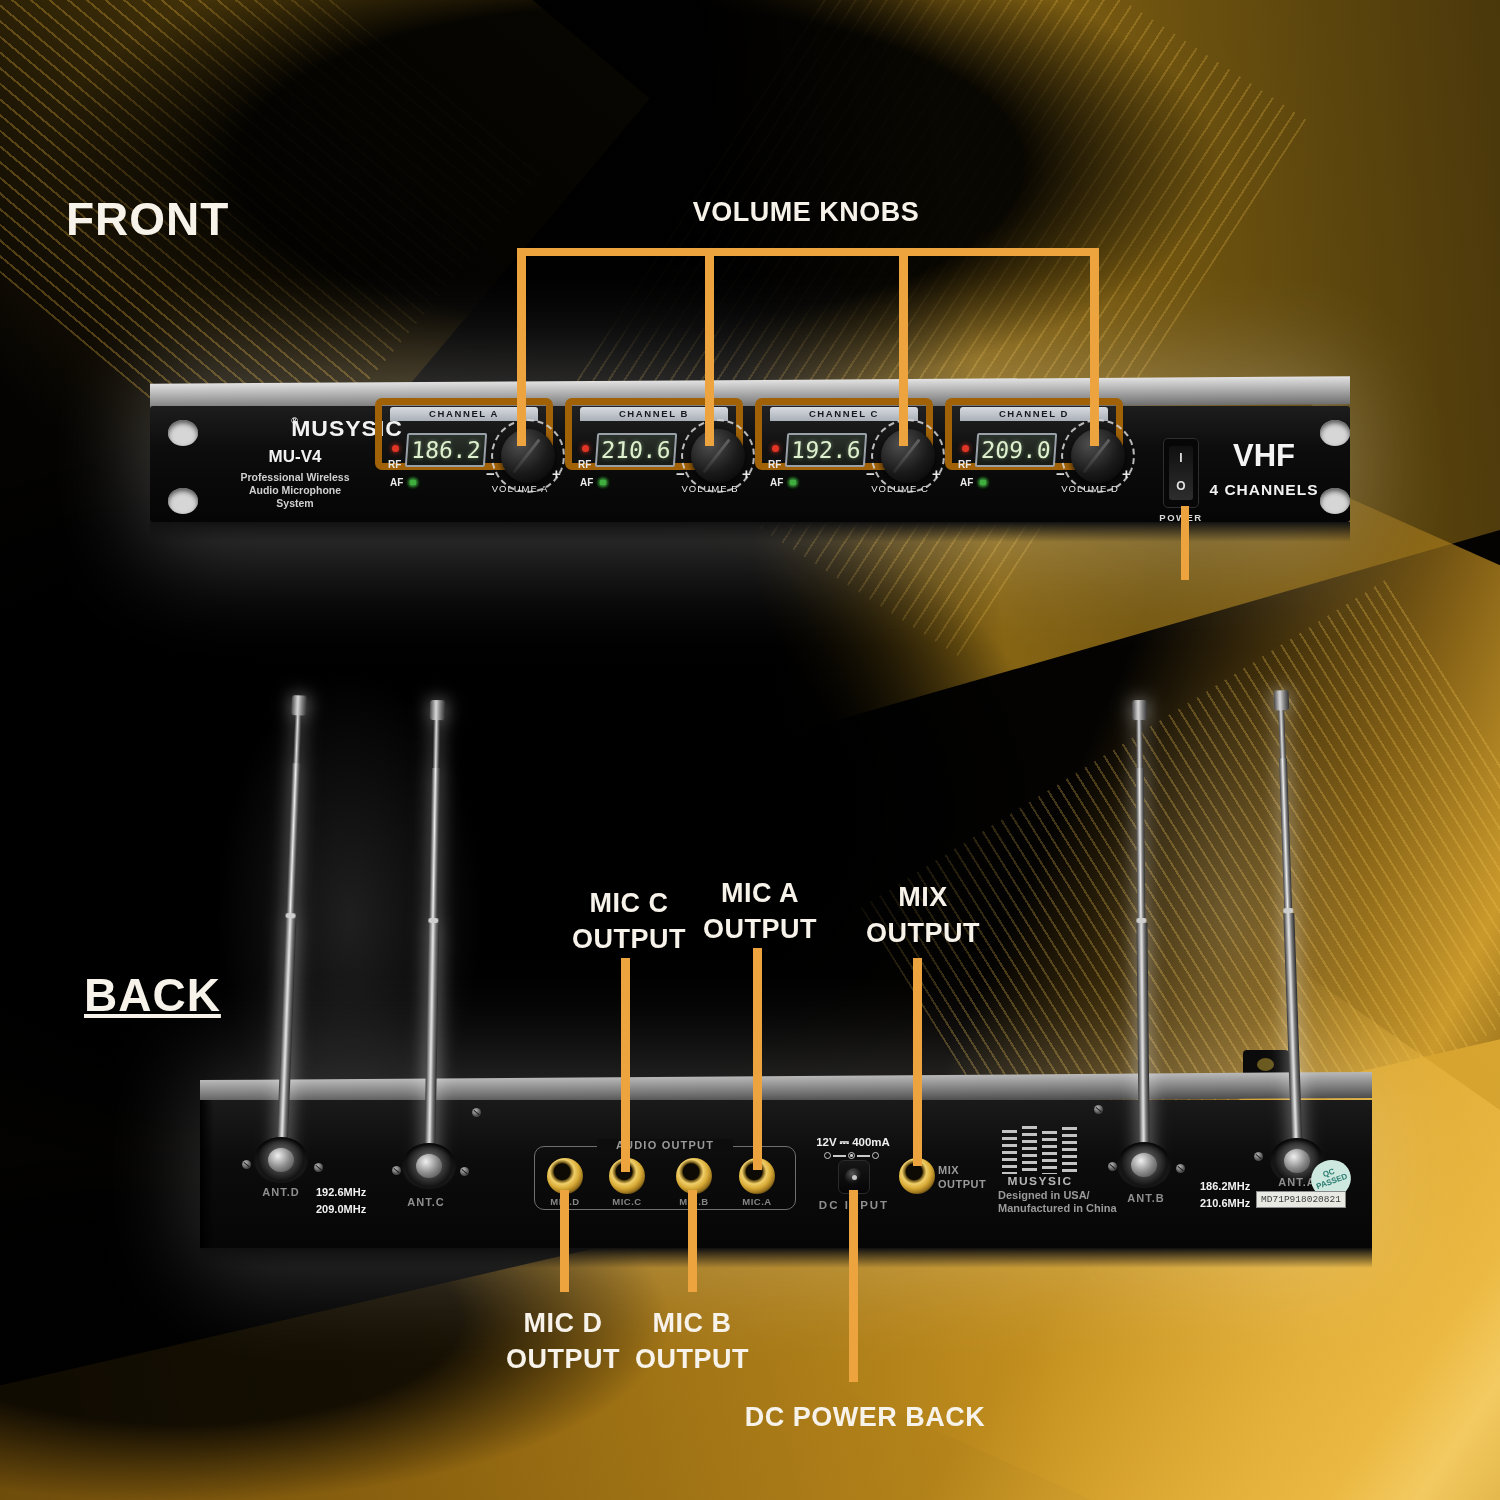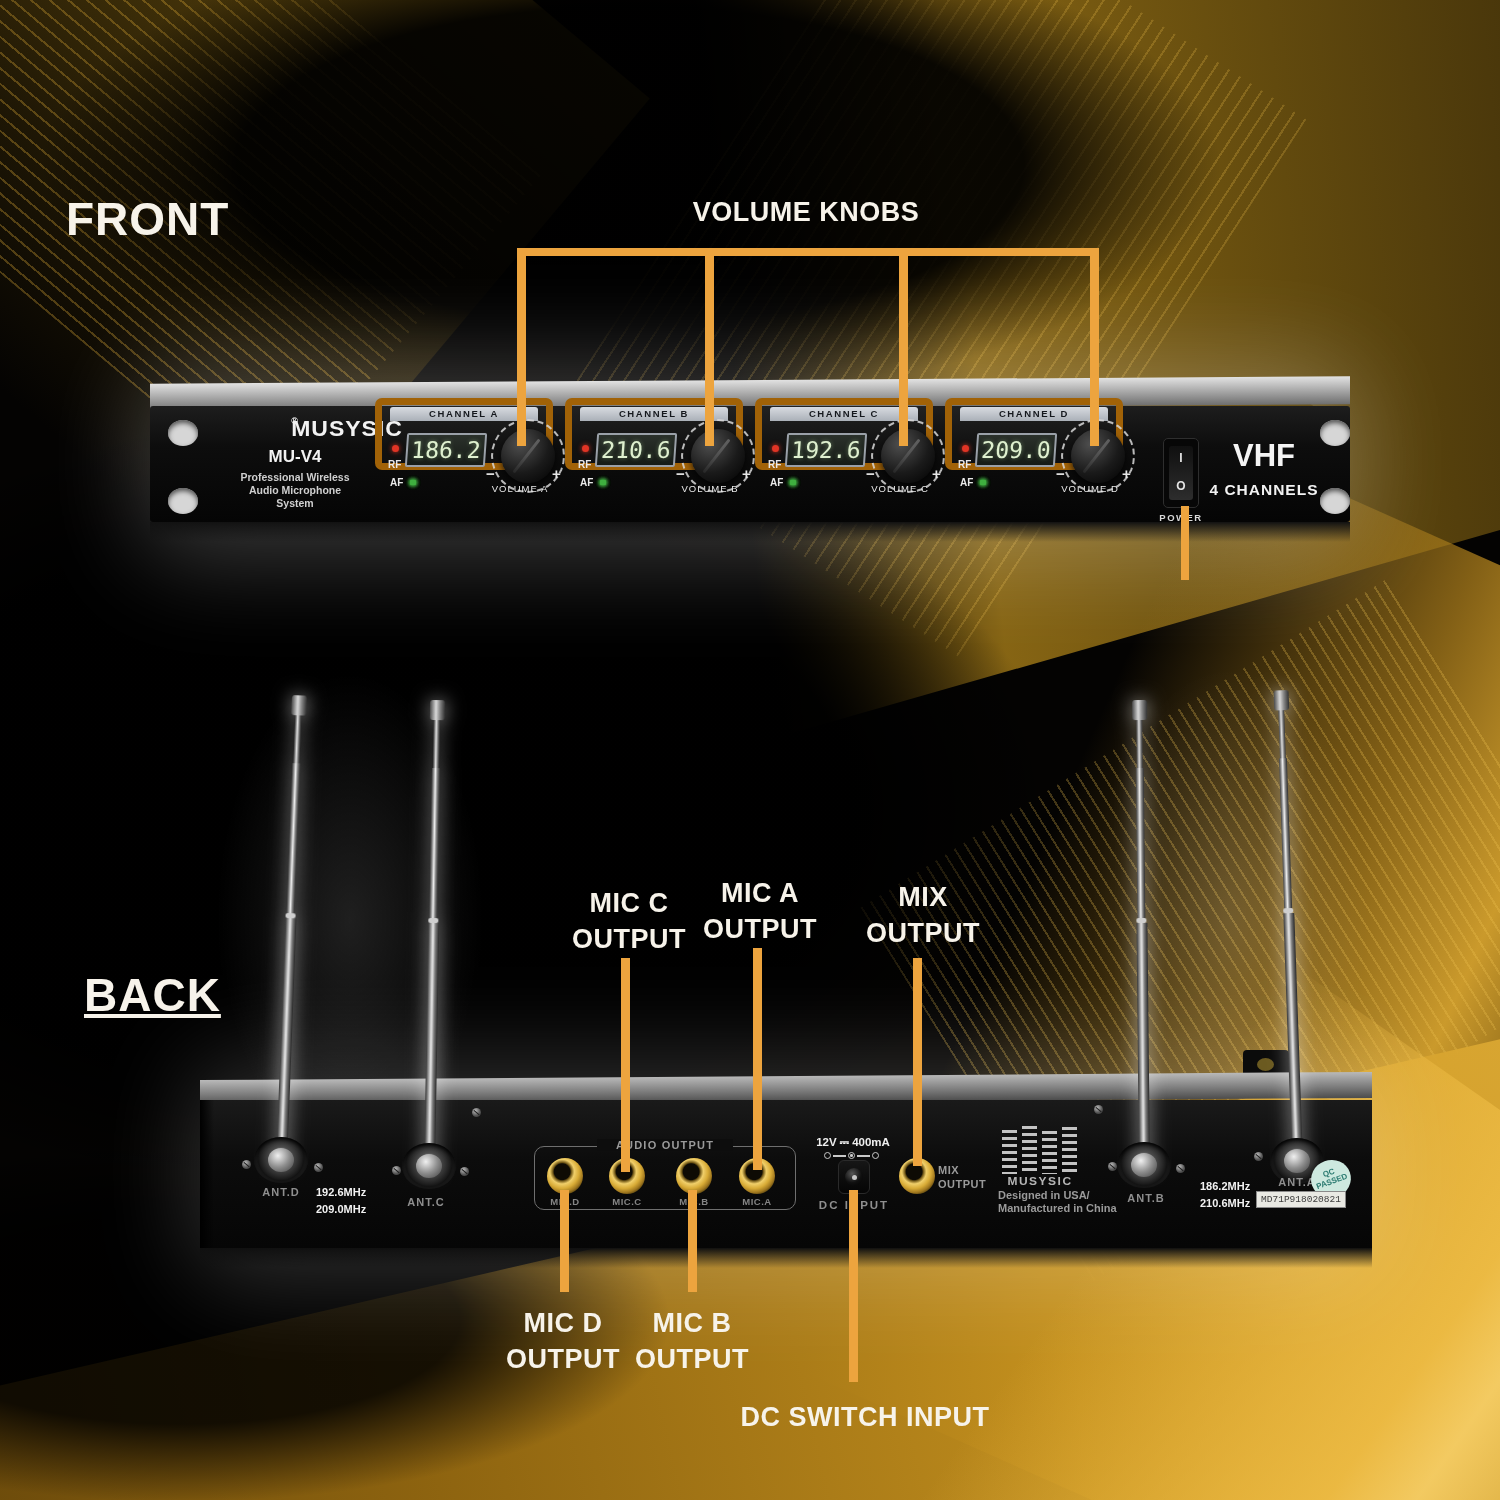--- a/index.html
+++ b/index.html
@@ -452,15 +452,15 @@
   <div class="ann call-label mic-c-lbl">MIC C OUTPUT</div>
   <div class="ann call-label mix-lbl">MIX OUTPUT</div>
   <div class="oline micc-line"></div>
   <div class="oline mica-line"></div>
   <div class="oline mix-line"></div>
   <div class="oline micd-line"></div>
   <div class="oline micb-line"></div>
   <div class="oline dc-line"></div>
   <div class="ann call-label mic-d-lbl">MIC D OUTPUT</div>
   <div class="ann call-label mic-b-lbl">MIC B OUTPUT</div>
-  <div class="ann call-label dc-lbl">DC SWITCH INPUT</div>
+  <div class="ann call-label dc-lbl">DC POWER BACK</div>
 
 </div>
 
 </body></html>

